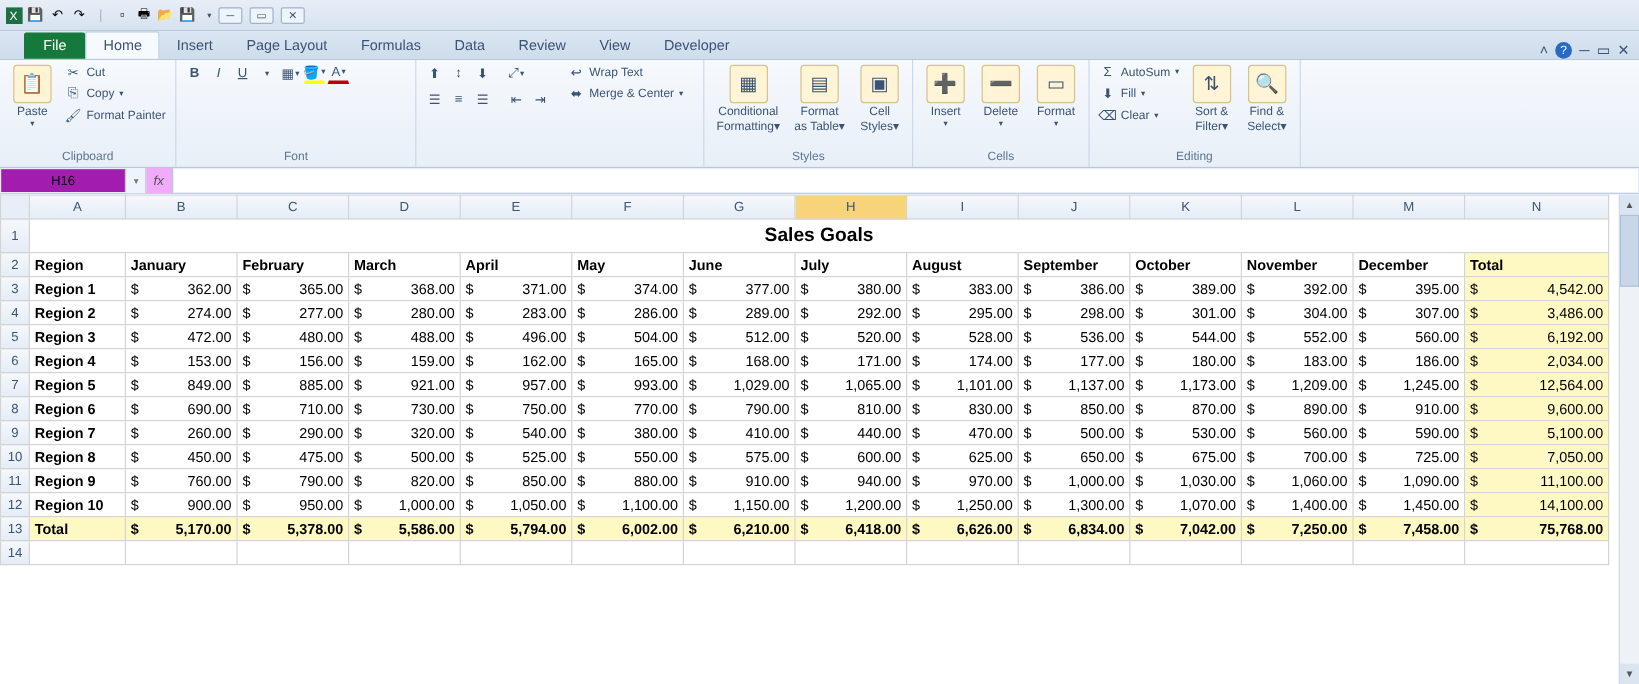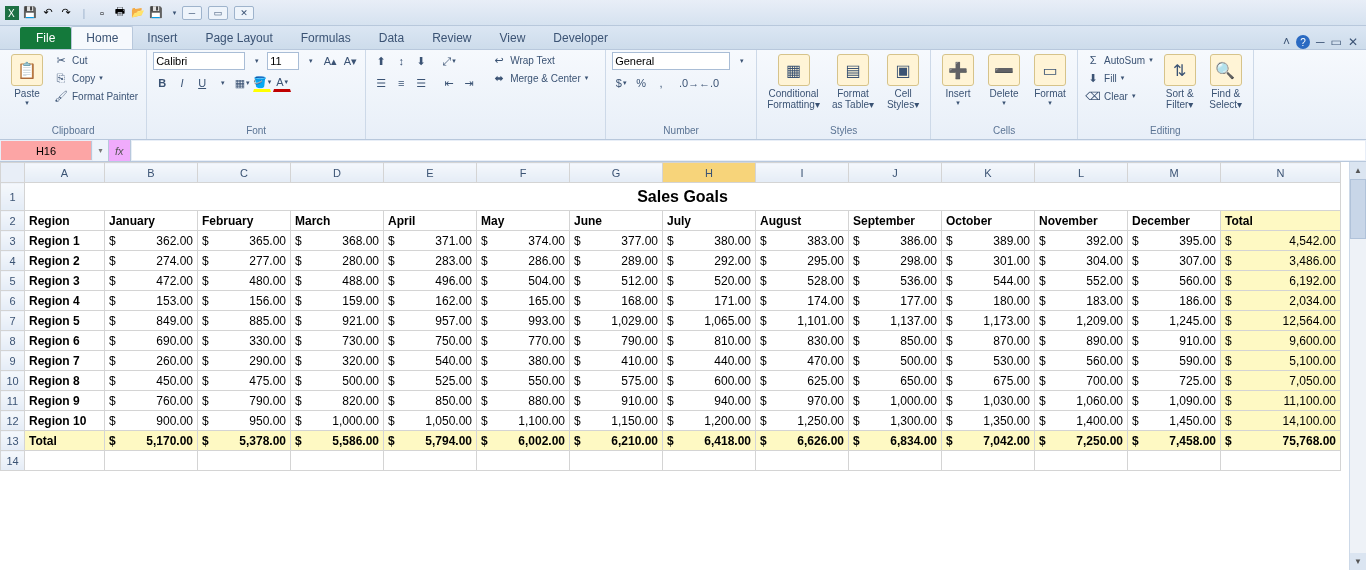--- a/index.html
+++ b/index.html
@@ -34,21 +34,21 @@
 .small-btn .si { width: 14px; height: 14px; display:inline-flex; align-items:center; justify-content:center; font-size:11px;}
 .font-select { height: 18px; border: 1px solid #a9bdd6; background: #fff; font-size: 11px; padding: 0 2px; }
 .font-name { width: 92px; }
 .font-size { width: 32px; }
 .btn-row { display: flex; gap: 2px; align-items: center; }
 .mini { width: 18px; height: 18px; border: 1px solid transparent; display: flex; align-items: center; justify-content: center; cursor: pointer; font-size: 11px; color:#3b5374;}
 .drop-arrow::after { content: "▾"; font-size: 7px; margin-left: 1px; color:#3b5374;}
 
 
 .formula-bar { height: 22px; border-bottom: 1px solid #b8c8dc; display: flex; align-items: stretch; background:#e8eef7;}
-.name-box { width: 91px; border: none; border-right: 1px solid #b8c8dc; background:#fca5a5; padding: 0 6px; font-size:11px; text-align:center; margin:1px;}
+.name-box { width: 104px; border: none; border-right: 1px solid #b8c8dc; background:#a21caf; padding: 0 6px; font-size:11px; text-align:center; margin:1px;}
 .name-drop { width:16px; display:flex; align-items:center; justify-content:center; border-right:1px solid #b8c8dc; background:#eef4fb; cursor:pointer; font-size:8px; color:#777;}
 .fx-area { display:flex; align-items:center; gap:4px; padding:0 6px; border-right:1px solid #b8c8dc; background:#f0abfc;}
 .fx-btn { cursor:pointer; font-style:italic; font-size:11px; color:#555; }
 .formula-input { flex:1; border:none; background:#fff; margin:1px; padding:0 4px; font-size:11px;}
 
 
 .grid-area { position:relative; height:408px; overflow:hidden; background:#fff;}
 .grid { border-collapse:collapse; table-layout:fixed; }
 .grid th, .grid td { border:1px solid #d4d4d4; height:20px; font-size:11px; }
 .corner { width:24px; background:#e8eef7; }
@@ -144,28 +144,20 @@
             <span class="si">🖌</span>
             <span>Format Painter</span>
           </div>
       </div>
     </div>
     <div class="group-label">Clipboard</div>
   </div>
 
   <div class="group" style="min-width:200px;">
     <div class="group-body" style="flex-direction:column;gap:4px;align-items:flex-start;">
-      <div class="btn-row">
-        <input class="font-select font-name" value="Calibri" style="">
-        <span class="mini drop-arrow"></span>
-        <input class="font-select font-size" value="11" style="">
-        <span class="mini drop-arrow"></span>
-        <span class="mini">A▴</span>
-        <span class="mini">A▾</span>
-      </div>
       <div class="btn-row">
         <span class="mini">
             <b>B</b>
           </span>
         <span class="mini">
             <i>I</i>
           </span>
         <span class="mini">
             <u>U</u>
           </span>
@@ -204,37 +196,20 @@
           </div>
         <div class="small-btn">
             <span class="si">⬌</span>
             <span>Merge &amp; Center</span>
             <span style="font-size:7px;">▾</span>
           </div>
       </div>
     </div>
   </div>
 
-  <div class="group" style="min-width:140px;">
-    <div class="group-body" style="flex-direction:column;gap:4px;align-items:flex-start;">
-      <div class="btn-row">
-        <input class="font-select" style="width: 118px;" value="General">
-        <span class="mini drop-arrow"></span>
-      </div>
-      <div class="btn-row">
-        <span class="mini drop-arrow">$</span>
-        <span class="mini">%</span>
-        <span class="mini">,</span>
-        <span style="width:6px"></span>
-        <span class="mini">.0→</span>
-        <span class="mini">←.0</span>
-      </div>
-    </div>
-    <div class="group-label">Number</div>
-  </div>
 
   <div class="group">
     <div class="group-body">
       <div class="big-btn">
           <div class="ico">▦</div>
           <span>Conditional</span>
           <span>Formatting▾</span>
         </div>
       <div class="big-btn">
           <div class="ico">▤</div>
@@ -945,21 +920,21 @@
               <span class="money">
                 <span class="s">$</span>
                 <span class="v">690.00</span>
               </span>
             </div>
           </td>
           <td class="cell">
             <div class="cell-inner">
               <span class="money">
                 <span class="s">$</span>
-                <span class="v">330.00</span>
+                <span class="v">710.00</span>
               </span>
             </div>
           </td>
           <td class="cell">
             <div class="cell-inner">
               <span class="money">
                 <span class="s">$</span>
                 <span class="v">730.00</span>
               </span>
             </div>
@@ -1449,21 +1424,21 @@
               <span class="money">
                 <span class="s">$</span>
                 <span class="v">1,300.00</span>
               </span>
             </div>
           </td>
           <td class="cell">
             <div class="cell-inner">
               <span class="money">
                 <span class="s">$</span>
-                <span class="v">1,350.00</span>
+                <span class="v">1,070.00</span>
               </span>
             </div>
           </td>
           <td class="cell">
             <div class="cell-inner">
               <span class="money">
                 <span class="s">$</span>
                 <span class="v">1,400.00</span>
               </span>
             </div>

